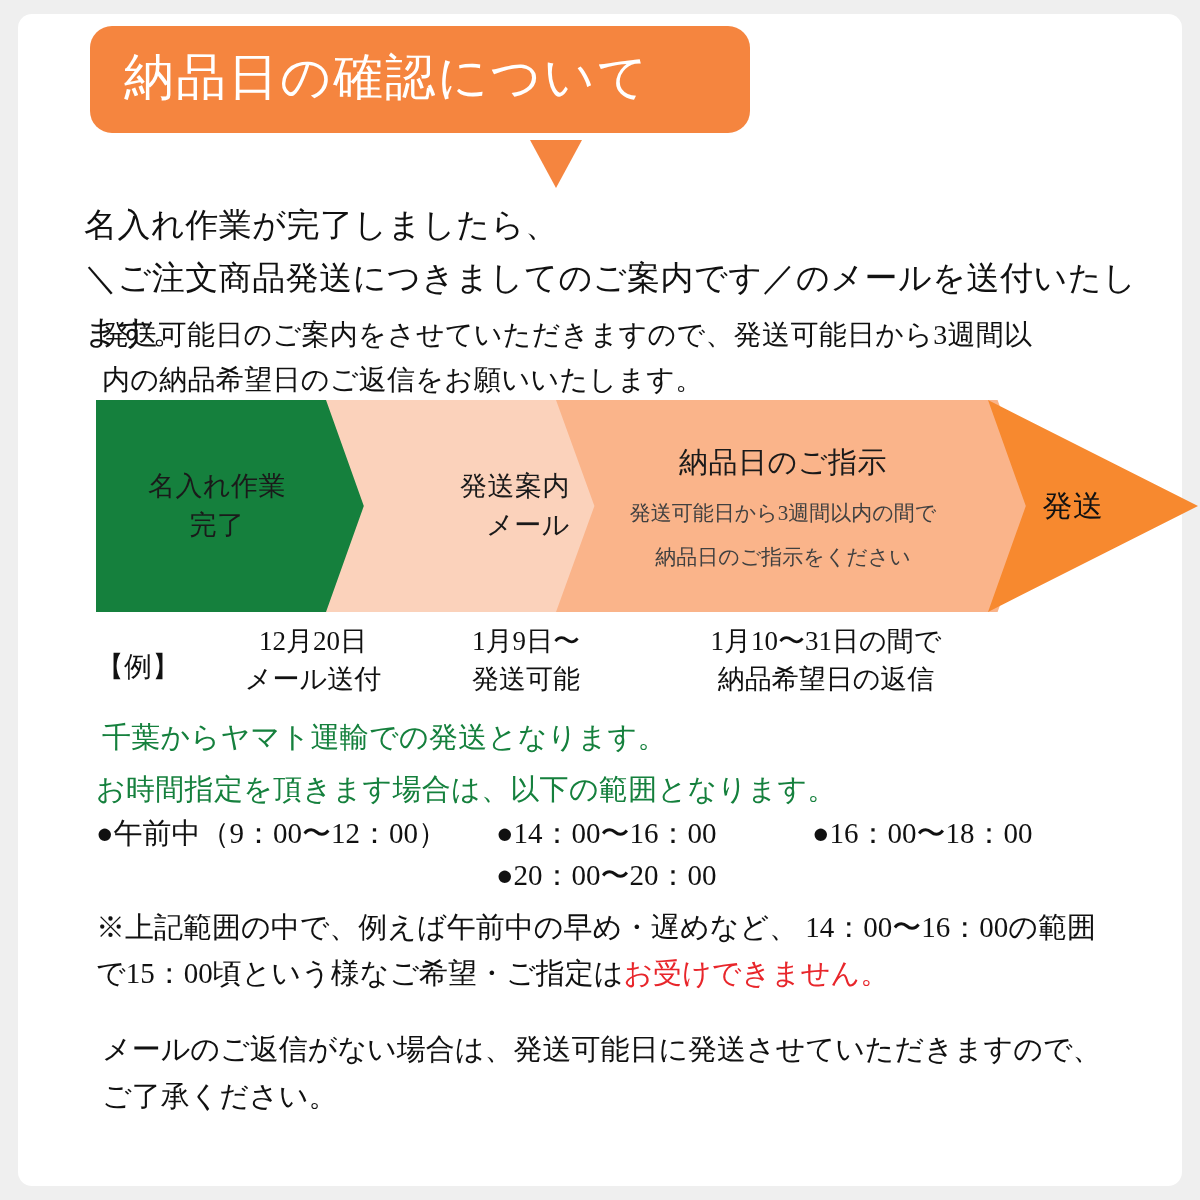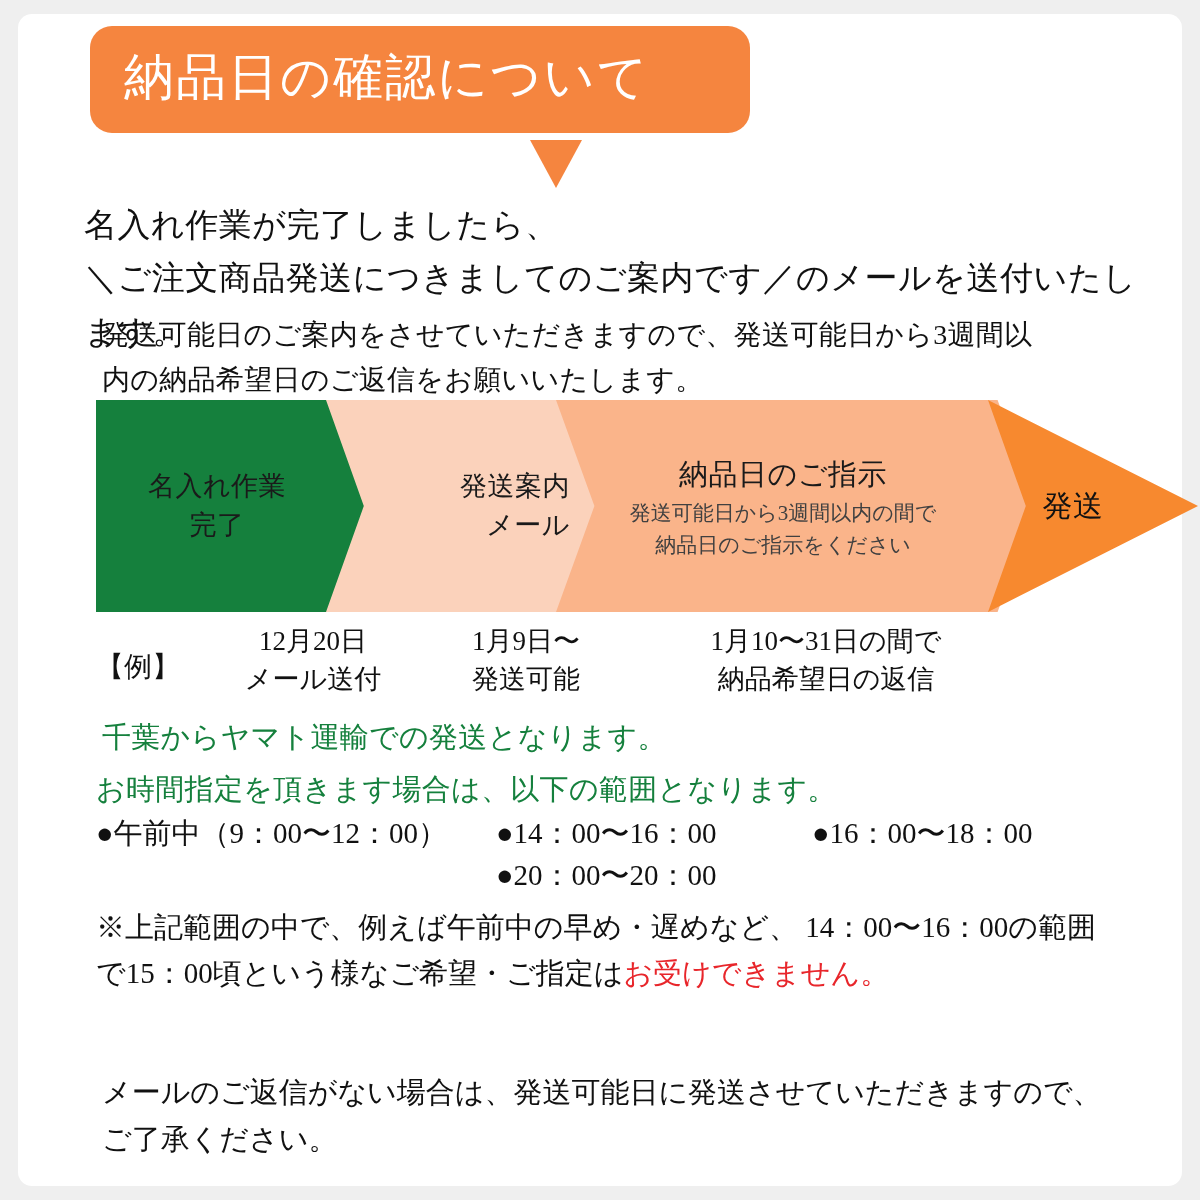--- a/index.html
+++ b/index.html
@@ -135,20 +135,21 @@
     clip-path: polygon(0 0, 86% 0, 100% 50%, 86% 100%, 0 100%, 14% 50%);
     padding-right: 26px;
     align-items: flex-end;
   }
   .chev.c3 {
     left: 460px;
     width: 480px;
     background: #fab48a;
     clip-path: polygon(0 0, 92% 0, 100% 50%, 92% 100%, 0 100%, 8% 50%);
     padding-right: 26px;
+    gap: 12px;
   }
   .chev.c4 {
     left: 892px;
     width: 210px;
     background: #f7892f;
     clip-path: polygon(0 0, 100% 50%, 0 100%, 18% 50%);
     padding-right: 40px;
   }
   .chev.c4 .label {
     font-size: 30px;
@@ -220,21 +221,20 @@
   .t-note .red {
     color: #e8262b;
   }
   .t-last {
     position: absolute;
     left: 84px;
     top: 1012px;
     width: 1050px;
     font-size: 29px;
     line-height: 1.62;
-    margin-top: 43px;
   }
 </style>
 </head>
 <body>
 
 <div class="page">
   <div class="card">
 
     <div class="bubble-wrap">
       <div class="bubble">

